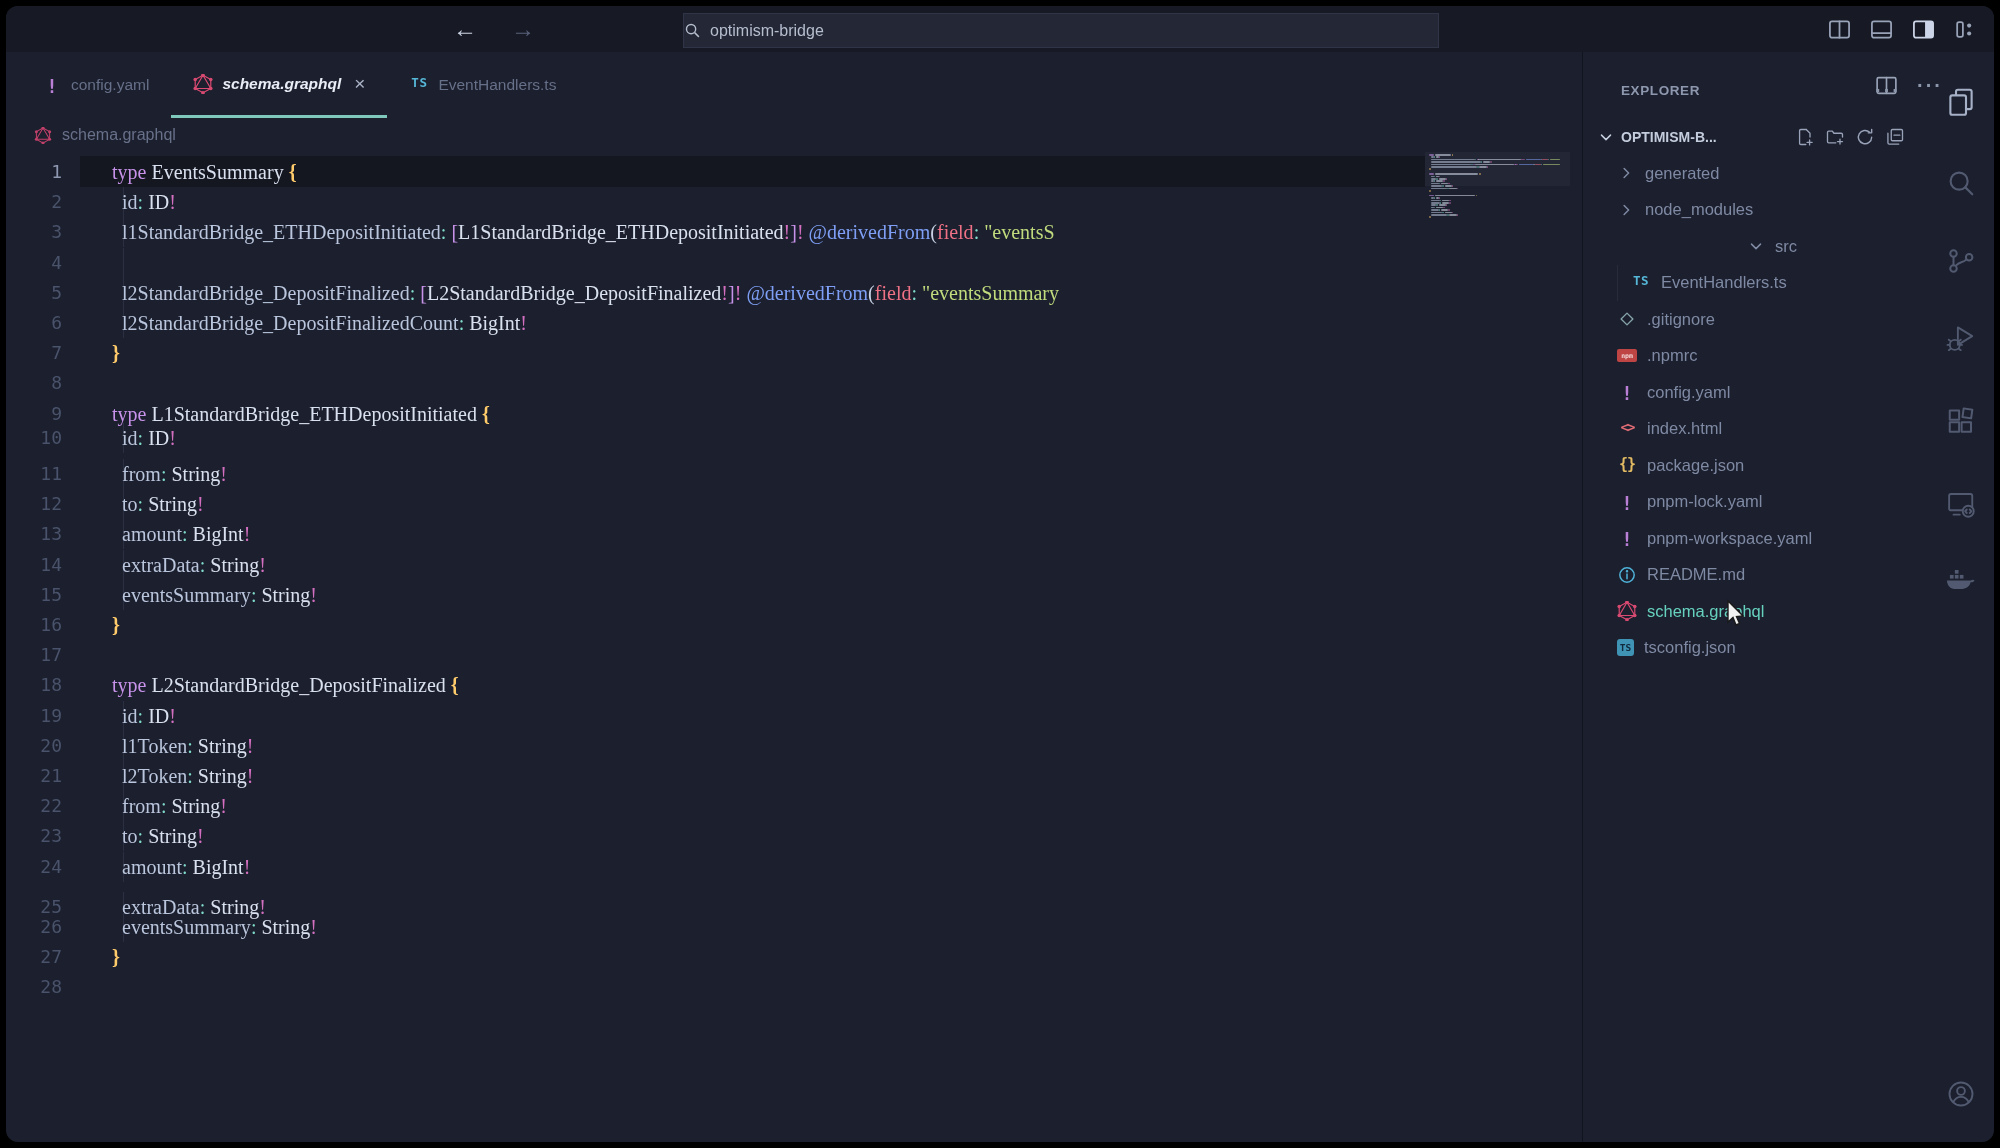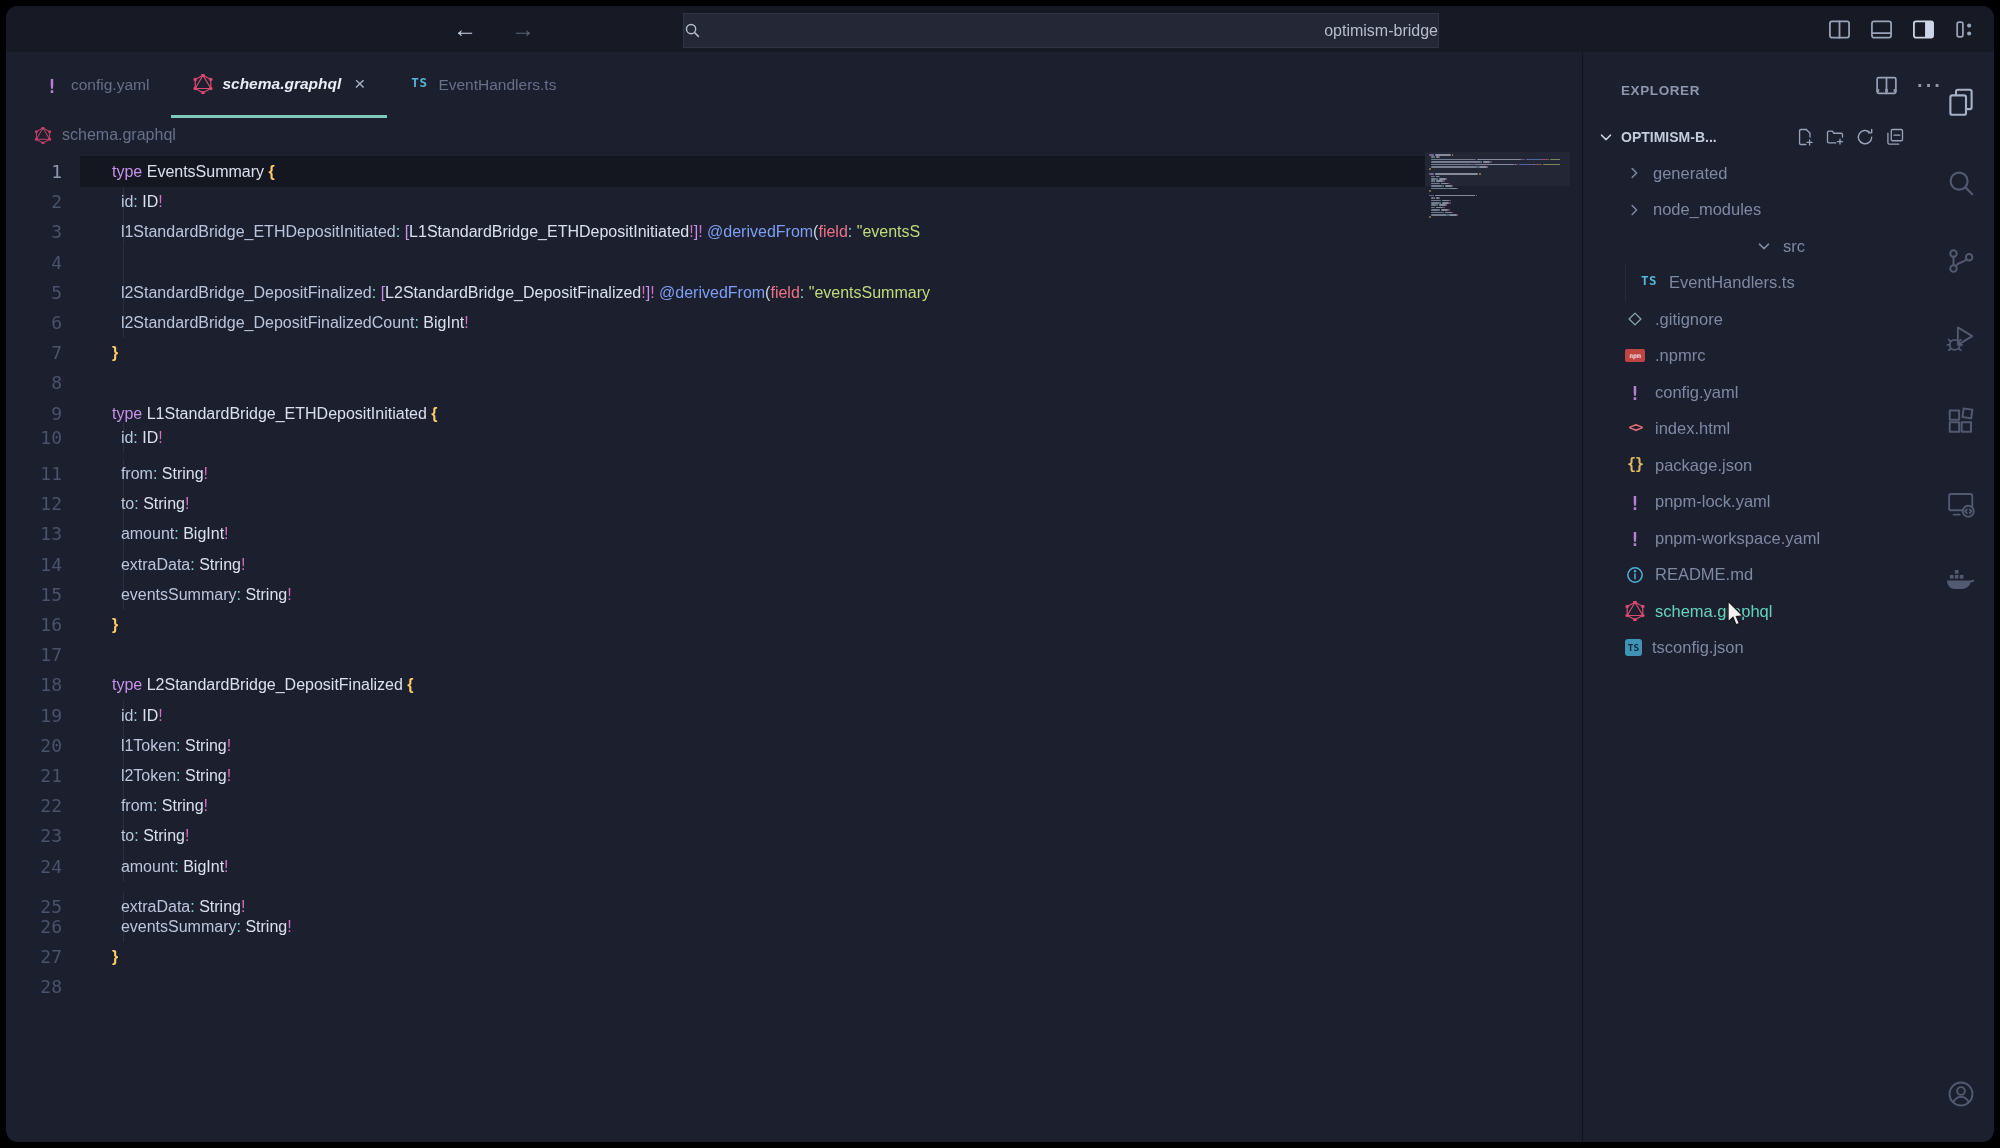--- a/index.html
+++ b/index.html
@@ -5,21 +5,21 @@
   html,body{margin:0;padding:0;background:#000;}
   .screen{position:relative;width:2000px;height:1148px;background:#000;font-family:"Liberation Sans",sans-serif;overflow:hidden;}
   .window{position:absolute;left:6px;top:6px;width:1988px;height:1136px;border-radius:12px;background:var(--bg);overflow:hidden;}
 
   
   .titlebar{position:absolute;left:0;top:0;width:1988px;height:46px;background:var(--titlebar_bg);}
   .navbtn{position:absolute;top:6px;width:34px;height:34px;display:flex;align-items:center;justify-content:center;
     font-size:24px;color:#c9d1e2;cursor:default;}
   .navbtn.fwd{color:#59617a;}
   .searchbox{position:absolute;left:677px;top:7px;width:754px;height:33px;background:var(--searchbox_bg);
-    border:1px solid #2f3447;border-radius:0;display:flex;align-items:center;justify-content:space-between;gap:9px;
+    border:1px solid #2f3447;border-radius:0;display:flex;align-items:center;justify-content:flex-start;gap:9px;
     color:#b6bdcd;font-size:16px;}
   .searchbox svg{stroke:#b6bdcd;}
   .layout-icons{position:absolute;right:16px;top:0;height:46px;display:flex;align-items:center;gap:17px;}
   .lbtn{width:25px;height:25px;color:#99a3b8;display:flex;align-items:center;justify-content:center;}
   .lbtn.bright{color:#cdd6e8;}
 
   
   .tabbar{position:absolute;left:0;top:46px;width:1576px;height:66px;display:flex;align-items:stretch;padding-left:14px;box-sizing:border-box;}
   .tab{display:flex;align-items:center;gap:9px;padding:0 22px;color:#667089;font-size:15.5px;position:relative;}
   .tab .tab-label{white-space:nowrap;}
@@ -33,43 +33,43 @@
   .breadcrumb{position:absolute;left:0;top:112px;width:1576px;height:34px;display:flex;align-items:center;gap:9px;
     padding-left:27px;box-sizing:border-box;color:#68718a;font-size:16px;}
 
   
   .editor{position:absolute;left:0;top:146px;width:1576px;height:990px;}
   .cur-line{position:absolute;left:74px;top:4px;width:1345px;height:30.5px;background:var(--current_line_bg);}
   .line{position:absolute;left:0;width:1419px;height:30px;overflow:hidden;}
   .ln{position:absolute;left:0;top:0;width:56px;text-align:right;color:#49536b;
     font-family:"DejaVu Sans Mono",monospace;font-size:18px;line-height:30px;}
   .line.cur .ln{color:#8e98b2;}
-  .ct{position:absolute;left:106px;top:0;white-space:pre;font-family:Liberation Sans, sans-serif;
-    font-size:16px;line-height:30px;}
+  .ct{position:absolute;left:106px;top:0;white-space:pre;font-family:Liberation Serif, serif;
+    font-size:20px;line-height:30px;}
   .iguide{position:absolute;left:117px;top:0;bottom:0;border-left:1px solid #2a3042;}
   .tok-pl{color:#d6deeb;} .tok-kw{color:var(--sx-kw);} .tok-ty{color:var(--sx-ty);}
   .tok-br{color:var(--sx-br);font-weight:bold;} .tok-fd{color:var(--sx-fd);}
   .tok-co{color:var(--sx-co);} .tok-bg{color:var(--sx-bg2);} .tok-bk{color:var(--sx-bk);}
   .tok-di{color:var(--sx-di);} .tok-pa{color:var(--sx-pa);} .tok-ar{color:var(--sx-ar);}
   .tok-st{color:var(--sx-st);}
 
   .minimap{position:absolute;left:1419px;top:0;width:145px;bottom:0;}
   .mm-slider{position:absolute;left:0;top:0;width:100%;height:34px;background:rgba(140,150,180,0.06);}
   .mm-seg{position:absolute;height:1.7px;border-radius:1px;opacity:0.55;}
 
   
   .sidebar{position:absolute;left:1576px;top:46px;width:345px;height:1090px;border-left:1px solid #10141f;box-sizing:border-box;}
   .sb-header{position:absolute;left:0;top:24px;width:100%;height:28px;display:flex;align-items:center;
     padding:0 26px 0 38px;box-sizing:border-box;color:#8d97ae;font-size:13.5px;letter-spacing:0.6px;font-weight:bold;}
   .sb-header .spacer{flex:1;}
   .section-row{position:absolute;left:0;top:66px;width:100%;height:38px;display:flex;align-items:center;gap:6px;
     padding:0 20px 0 14px;box-sizing:border-box;color:#c4cddd;font-size:14px;font-weight:bold;}
   .section-row .spacer{flex:1;}
   .act-btn{width:24px;height:24px;display:flex;align-items:center;justify-content:center;color:#98a2b8;}
-  .trow{position:absolute;left:8px;width:100%;height:36.5px;display:flex;align-items:center;gap:10px;
+  .trow{position:absolute;left:0;width:100%;height:36.5px;display:flex;align-items:center;gap:10px;
     padding-left:34px;box-sizing:border-box;color:#7e89a3;font-size:16.5px;}
   .trow.nested{padding-left:48px;}
   .trow .tguide{position:absolute;left:34px;top:0;bottom:0;border-left:1px solid #262c3c;}
   .trow.sel{color:var(--selected_file_teal);}
   .chev{color:#7e89a3;display:flex;width:18px;}
   .fico{width:20px;height:20px;display:flex;align-items:center;justify-content:center;flex:0 0 20px;}
   .tree-label{white-space:nowrap;}
 
   
   .ti{font-family:"DejaVu Sans Mono",monospace;font-weight:bold;display:inline-block;text-align:center;}

